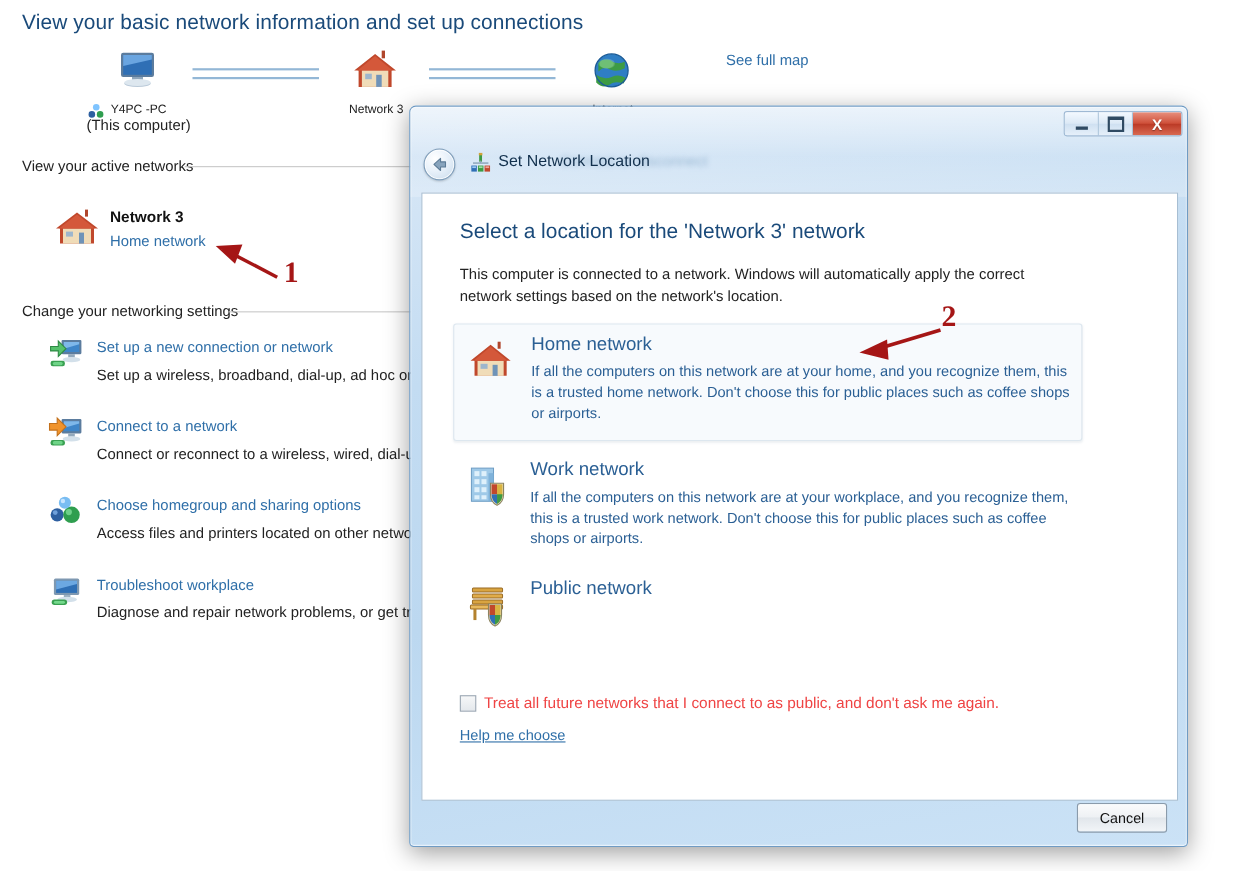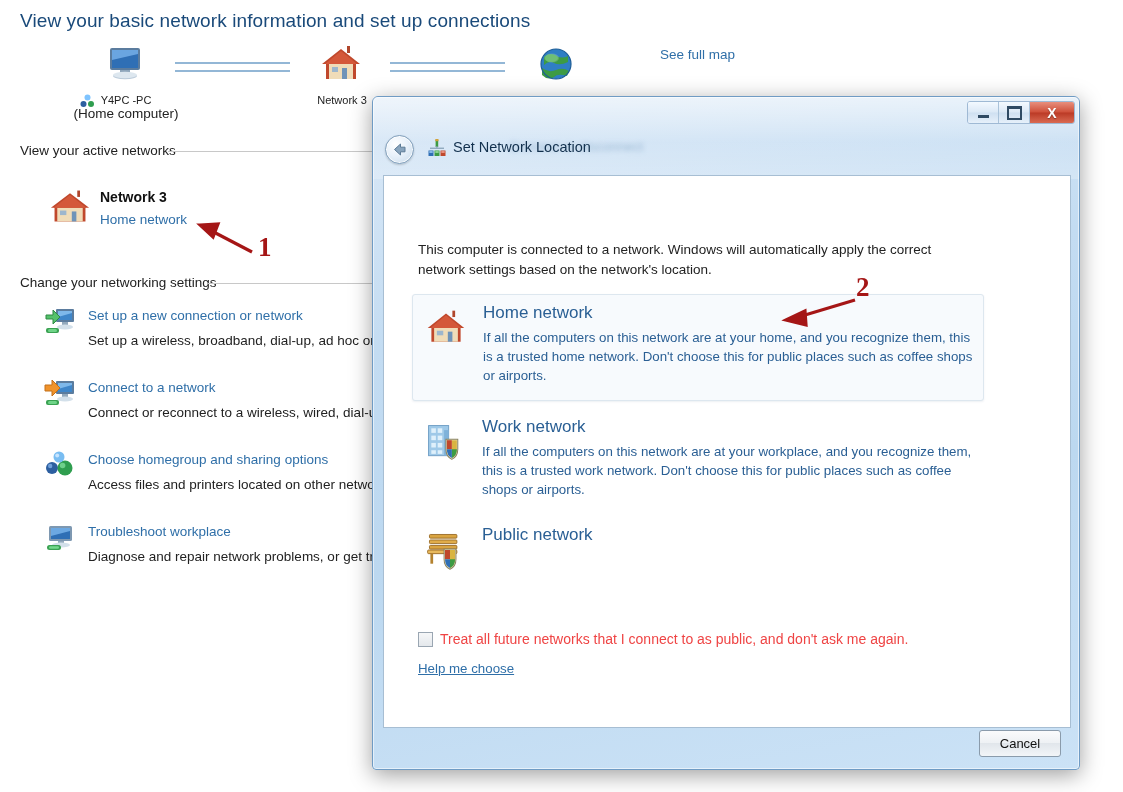--- a/index.html
+++ b/index.html
@@ -281,21 +281,21 @@
           <rect x="11" y="10" width="26" height="18" fill="#2f6fb5"></rect>
           <polygon points="11,10 37,10 37,14 11,20" fill="#7fb7ef" opacity="0.75"></polygon>
           <rect x="19" y="30" width="10" height="4" fill="#8fa6bb"></rect>
           <ellipse cx="24" cy="36" rx="12" ry="3.2" fill="#b9c9d8"></ellipse>
           <ellipse cx="24" cy="35" rx="12" ry="3.2" fill="#dde7ef"></ellipse>
         </svg>
       </div>
     </div>
     <div style="position:absolute; left:56px; top:52px; width:140px; text-align:center;">
       <div class="map-label">Y4PC -PC</div>
-      <div class="map-sublabel">(Home computer)</div>
+      <div class="map-sublabel">(This computer)</div>
     </div>
 
     <svg style="position:absolute; left:80px; top:54px;" width="16" height="14" viewBox="0 0 16 14">
       <circle cx="3.5" cy="10" r="3" fill="#2d5fa0"></circle>
       <circle cx="11" cy="10" r="3" fill="#2f9e4f"></circle>
       <circle cx="7.5" cy="3.5" r="3" fill="#7fc4ff"></circle>
     </svg>
 
     <div class="map-node" style="left:317px; top:0; width:50px;">
       <div class="map-icon">
@@ -452,20 +452,21 @@
       <rect x="13.5" y="12.5" width="5" height="5.5" fill="#c0482c"></rect>
       <rect x="14.3" y="13.2" width="3.4" height="1.6" fill="#f0a394"></rect>
       <rect x="3" y="9.6" width="14" height="1.3" fill="#8aa3b8"></rect>
       <rect x="9.3" y="8" width="1.2" height="2" fill="#8aa3b8"></rect>
     </svg>
   </div>
   <div class="dlg-title">Set Network Location</div>
 
   <div id="content-pane">
 
+    <div class="dlg-heading">Select a location for the 'Network  3' network</div>
     <div class="dlg-intro">This computer is connected to a network. Windows will automatically apply the correct network settings based on the network's location.</div>
 
     <div class="opt selected" style="top:118px; height:105px;">
       <div class="opt-icon">
         <svg width="42" height="42" viewBox="0 0 46 46">
           <polygon points="23,7 43,23 39,23 39,38 7,38 7,23 3,23" fill="#c0482c"></polygon>
           <rect x="10" y="23" width="26" height="15" fill="#f0dcb8"></rect>
           <polygon points="23,9 40,23 6,23" fill="#d4583a"></polygon>
           <rect x="25" y="27" width="5" height="11" fill="#6f93b8"></rect>
           <rect x="13" y="26" width="7" height="5" fill="#9db6cd"></rect>

